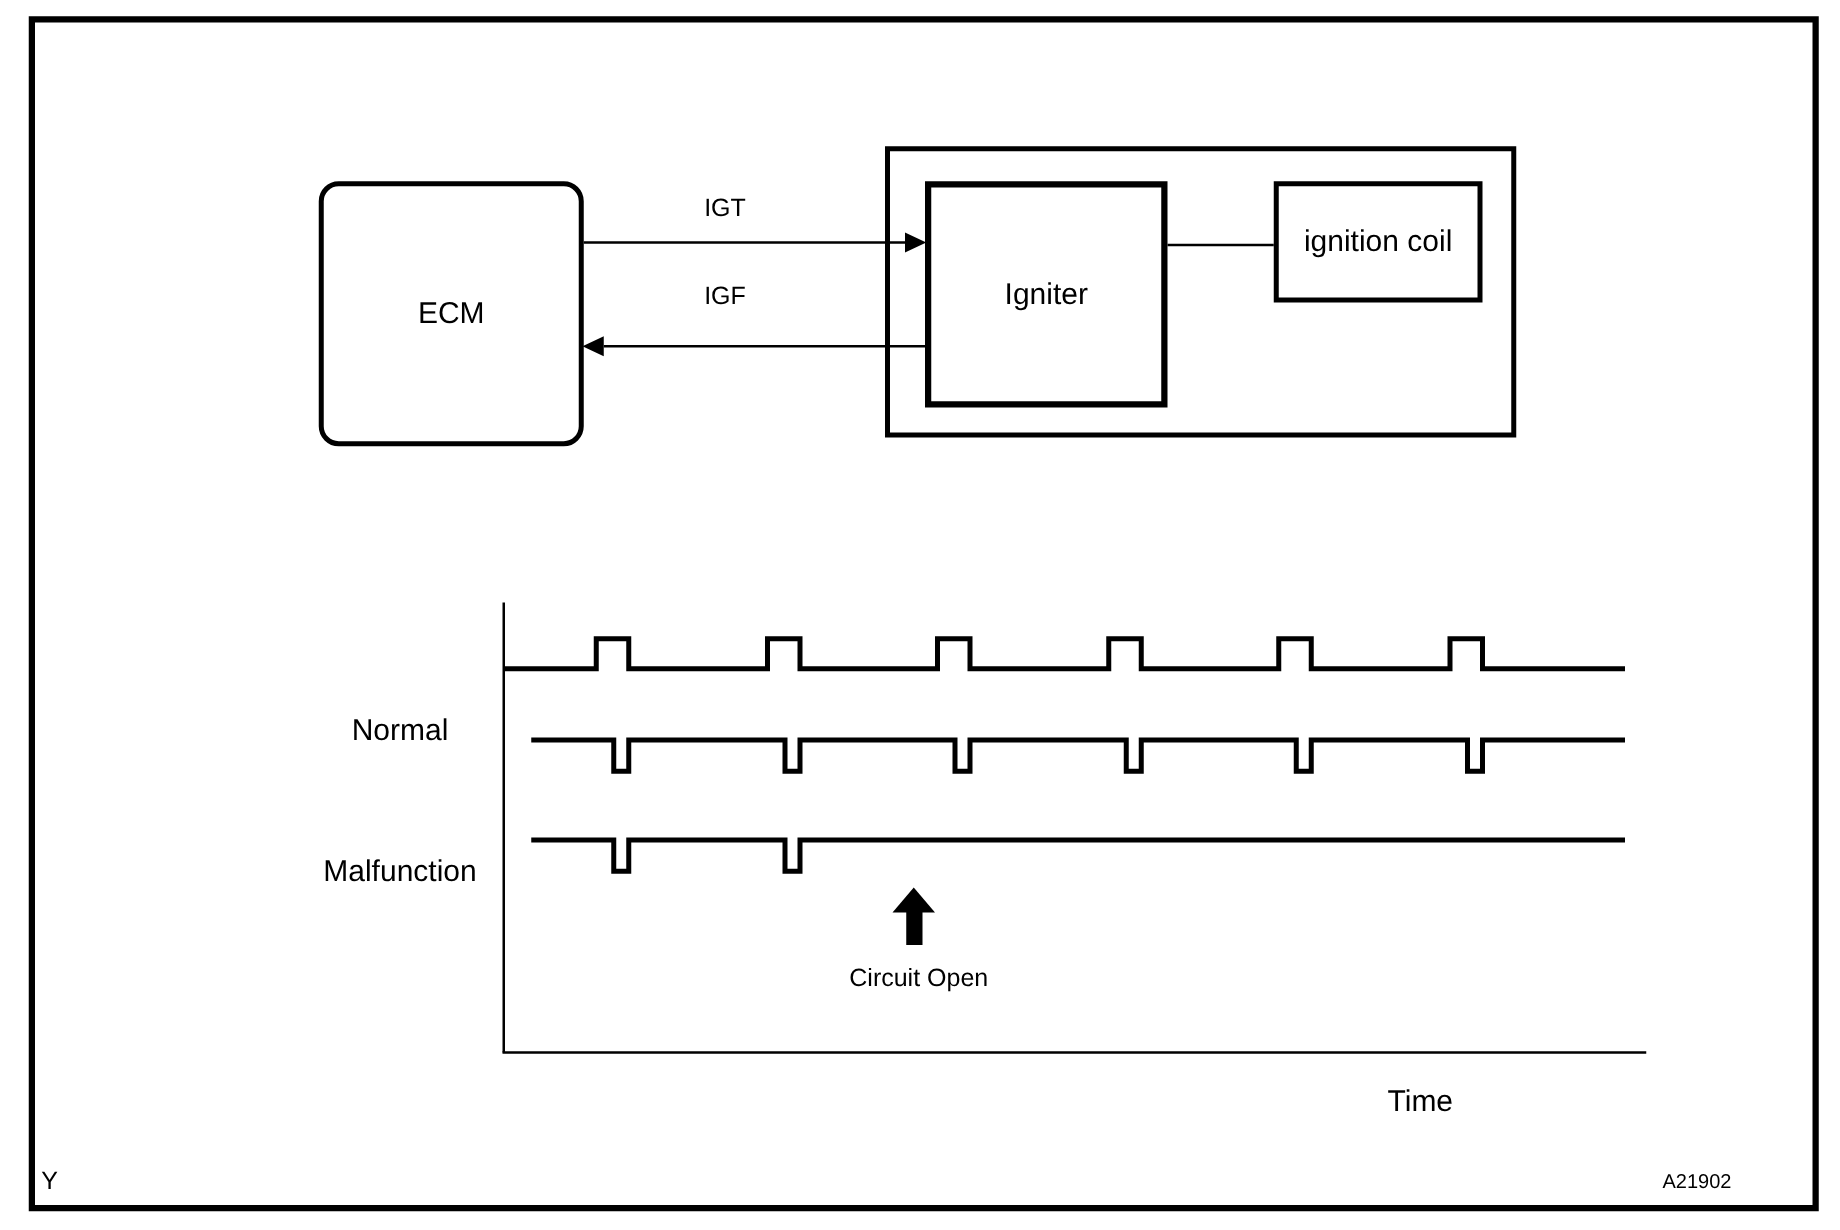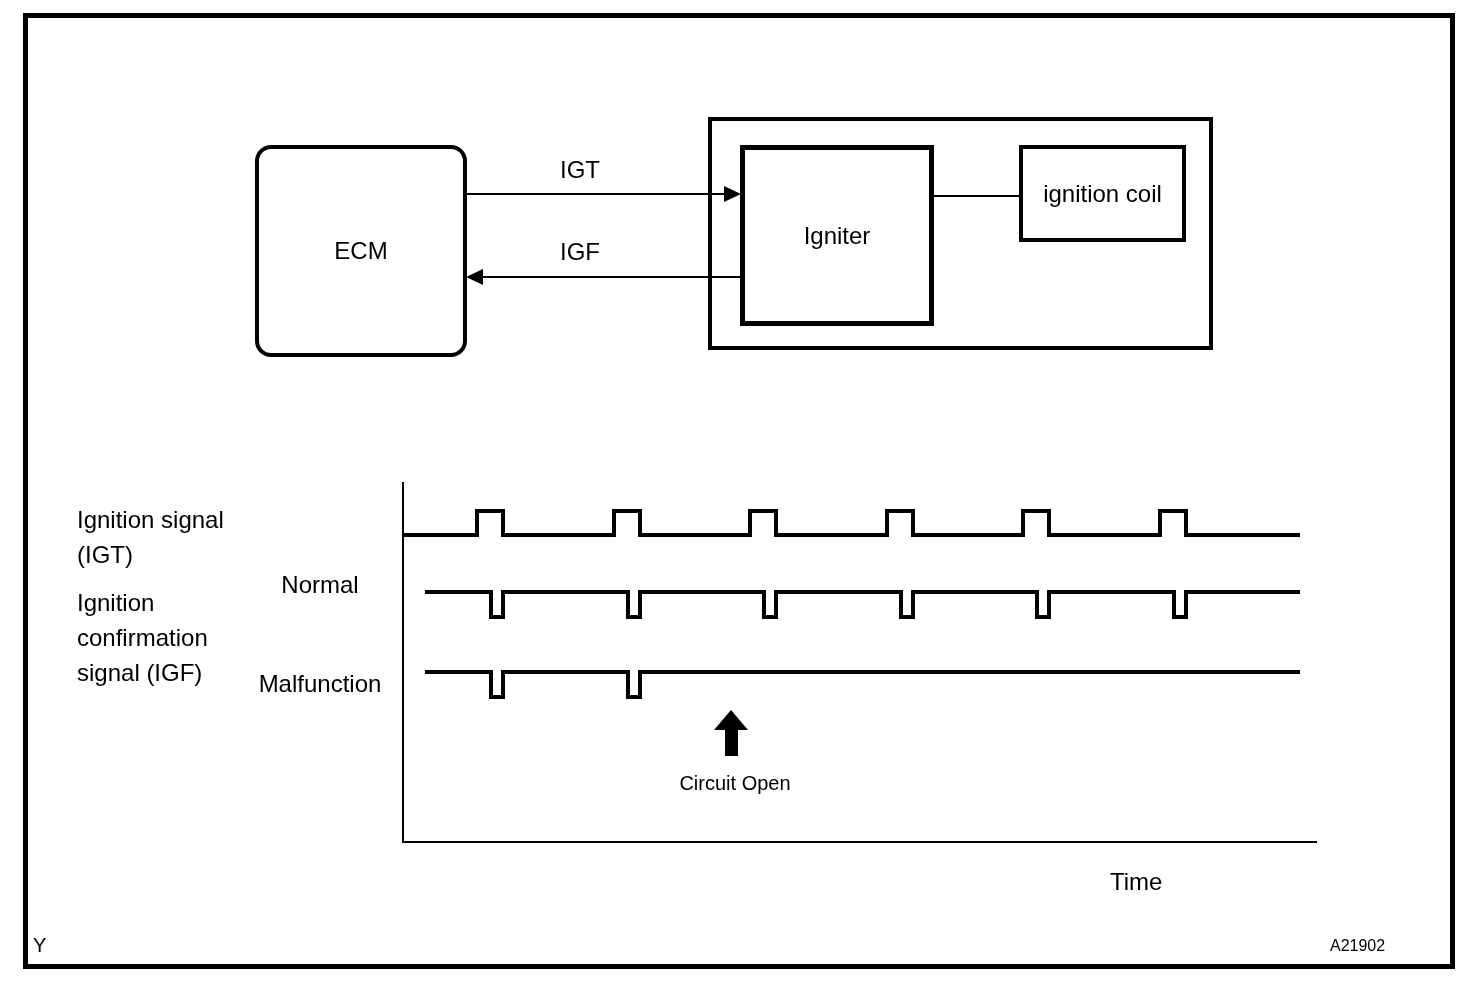--- a/index.html
+++ b/index.html
@@ -51,41 +51,41 @@
   }
   .tri-left {
     left: 466px; top: 269px;
     border-top: 8px solid transparent;
     border-bottom: 8px solid transparent;
     border-right: 17px solid #000;
   }
   .sig-label {
     position: absolute;
     width: 160px; text-align: center;
-    font-size: 24px;
+    font-size: 20px;
   }
   .igt-label { left: 500px; top: 156px; }
-  .igf-label { left: 500px; top: 238px; }
+  .igf-label { left: 500px; top: 226px; }
   
   .wf-label {
     position: absolute;
     font-size: 24px;
     line-height: 35px;
     white-space: pre-line;
   }
   .wf-igt-label { left: 77px; top: 502px; }
   .wf-igf-label { left: 77px; top: 585px; }
   .wf-row-label {
     position: absolute;
     left: 240px; width: 160px;
     text-align: center;
     font-size: 24px;
   }
   .wf-normal      { top: 571px; }
-  .wf-malfunction { top: 670px; }
+  .wf-malfunction { top: 684px; }
   .axis-v { position: absolute; left: 402px; top: 482px; width: 2px; height: 360px; background: #000; }
   .axis-h { position: absolute; left: 402px; top: 841px; width: 915px; height: 2px; background: #000; }
   .wave-svg {
     position: absolute;
     left: 0; top: 0;
     width: 1472px; height: 984px;
     pointer-events: none;
   }
   .wave { fill: none; stroke-width: 4; stroke-linejoin: miter; stroke-linecap: butt; }
   .co-shaft { position: absolute; left: 725px; top: 728px; width: 13px; height: 28px; background: #000; }
@@ -131,25 +131,20 @@
   <div class="hline igt-line"></div>
   <div class="tri tri-right"></div>
   <div class="sig-label igt-label">IGT</div>
 
   <div class="hline igf-line"></div>
   <div class="tri tri-left"></div>
   <div class="sig-label igf-label">IGF</div>
 
   <div class="hline connector"></div>
 
-  <div class="wf-label wf-igt-label">Ignition signal
-(IGT)</div>
-  <div class="wf-label wf-igf-label">Ignition
-confirmation
-signal (IGF)</div>
   <div class="wf-row-label wf-normal">Normal</div>
   <div class="wf-row-label wf-malfunction">Malfunction</div>
 
   <div class="axis-v"></div>
   <div class="axis-h"></div>
 
   <svg class="wave-svg" viewBox="0 0 1472 984">
     <path class="wave" stroke="#000000" d="M 403 535 L 477 535 L 477 511 L 503 511 L 503 535 L 614 535 L 614 511 L 640 511 L 640 535 L 750 535 L 750 511 L 776 511 L 776 535 L 887 535 L 887 511 L 913 511 L 913 535 L 1023 535 L 1023 511 L 1049 511 L 1049 535 L 1160 535 L 1160 511 L 1186 511 L 1186 535 L 1300 535"></path>
     <path class="wave" stroke="#000000" d="M 425 592 L 491 592 L 491 617 L 503 617 L 503 592 L 628 592 L 628 617 L 640 617 L 640 592 L 764 592 L 764 617 L 776 617 L 776 592 L 901 592 L 901 617 L 913 617 L 913 592 L 1037 592 L 1037 617 L 1049 617 L 1049 592 L 1174 592 L 1174 617 L 1186 617 L 1186 592 L 1300 592"></path>
     <path class="wave" stroke="#000000" d="M 425 672 L 491 672 L 491 697 L 503 697 L 503 672 L 628 672 L 628 697 L 640 697 L 640 672 L 1300 672"></path>

